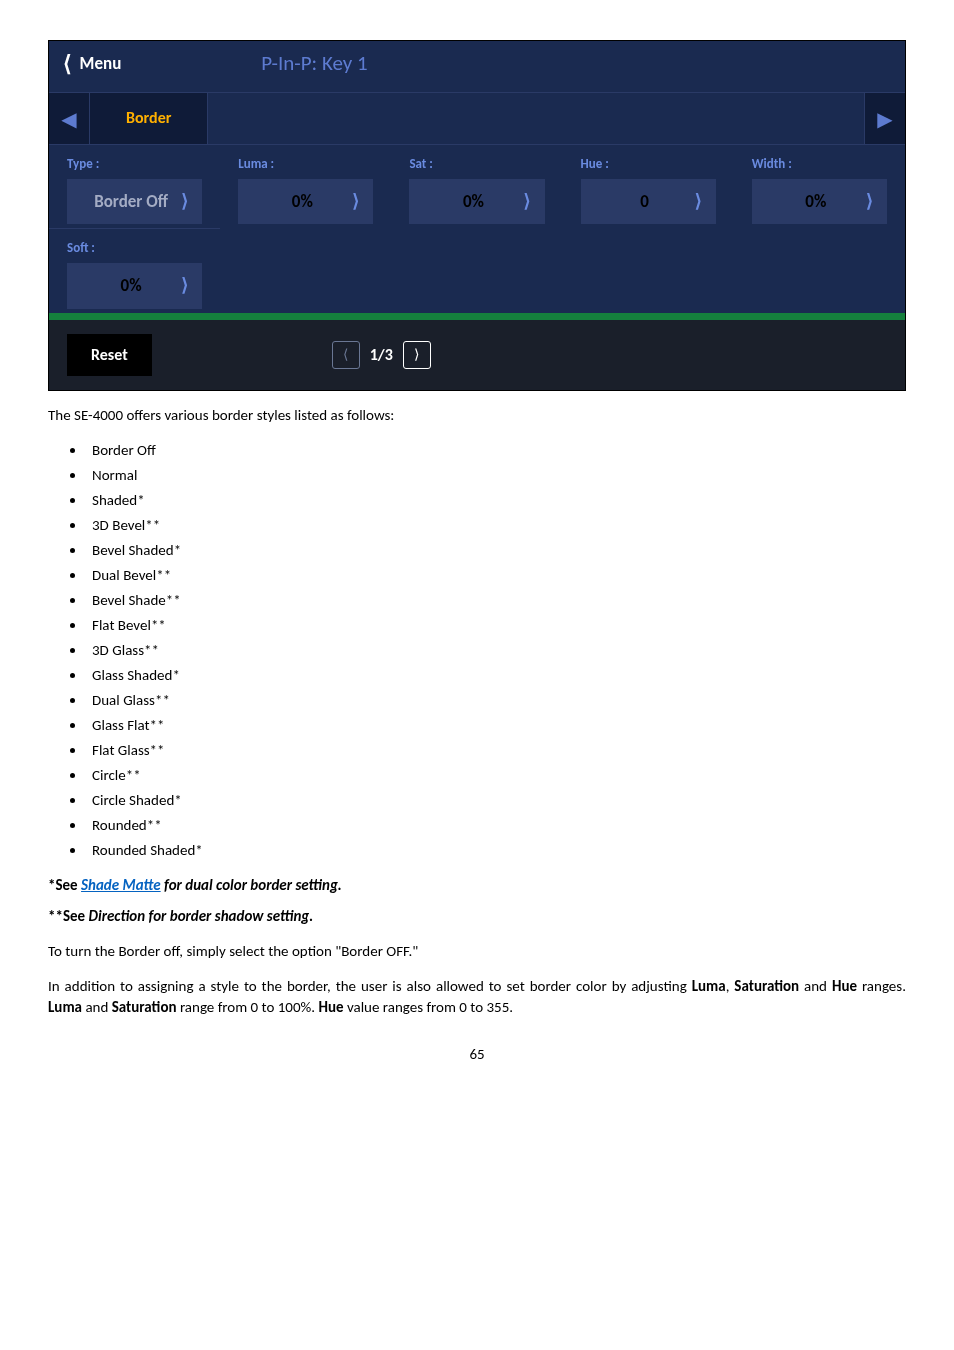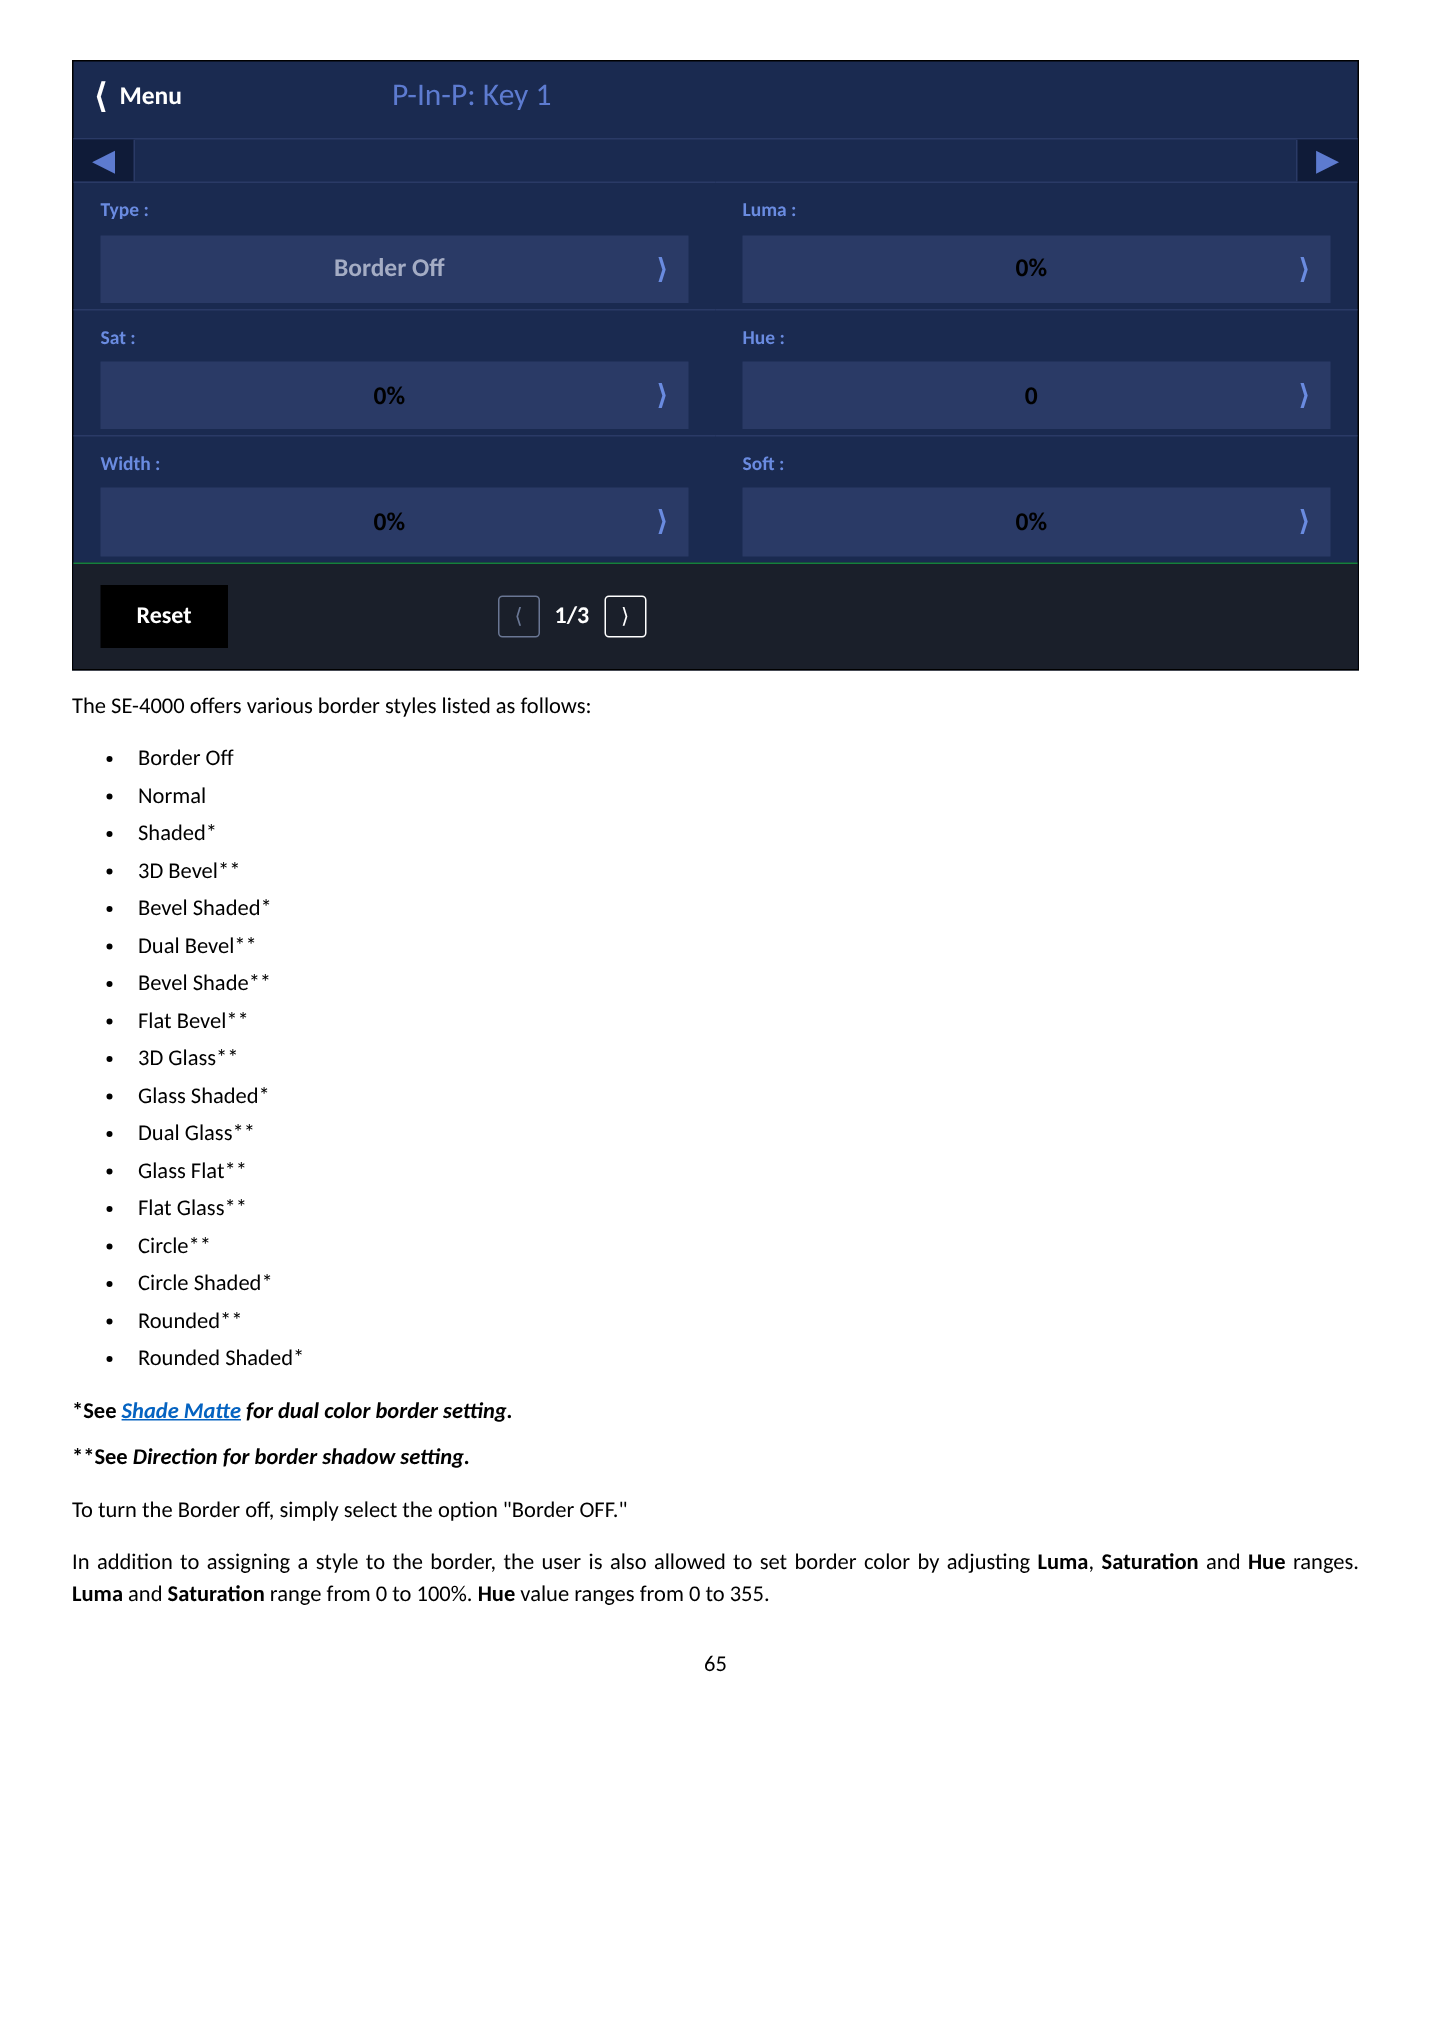--- a/index.html
+++ b/index.html
@@ -67,21 +67,21 @@
     font-size: 16px;
     color: #fff;
     border-right: 1px solid #2a3a66;
   }
   .tab-item.active {
     color: #ffb000;
     background: #0f1b38;
   }
   .grid {
     display: grid;
-    grid-template-columns: 1fr 1fr;
+    grid-template-columns: 1fr 1fr 1fr 1fr 1fr;
     border-radius: 13px;
   }
   .cell {
     padding: 10px 18px 4px 18px;
     border-top: 1px solid #2a3a66;
   }
   .cell-label {
     color: #6a8be0;
     font-size: 13px;
     font-weight: bold;
@@ -107,21 +107,21 @@
     color: #000;
   }
   .cell-value-row .vtext.light {
     color: #a4acc4;
   }
   .footer {
     display: flex;
     align-items: center;
     background: #1a1f2a;
     padding: 14px 18px;
-    border-top: 1px solid #15803d;
+    border-top: 7px solid #15803d;
   }
   .reset-btn {
     background: #000;
     color: #fff;
     font-weight: bold;
     padding: 10px 24px;
     font-size: 16px;
   }
   .pager {
     display: flex;
@@ -188,20 +188,23 @@
     <div class="menu-back">
       <span class="chev">⟨</span>
       <span>Menu</span>
     </div>
     <div class="menu-title">P-In-P: Key 1</div>
   </div>
 
   <div class="tabs">
     <div class="tab-arrow">
       <span>◀</span>
+    </div>
+    <div class="tab-item active">
+      <span>Border</span>
     </div>
     <div class="tab-arrow right">
       <span>▶</span>
     </div>
   </div>
 
   <div class="grid">
     <div class="cell">
       <div class="cell-label">Type :</div>
       <div class="cell-value-row">

